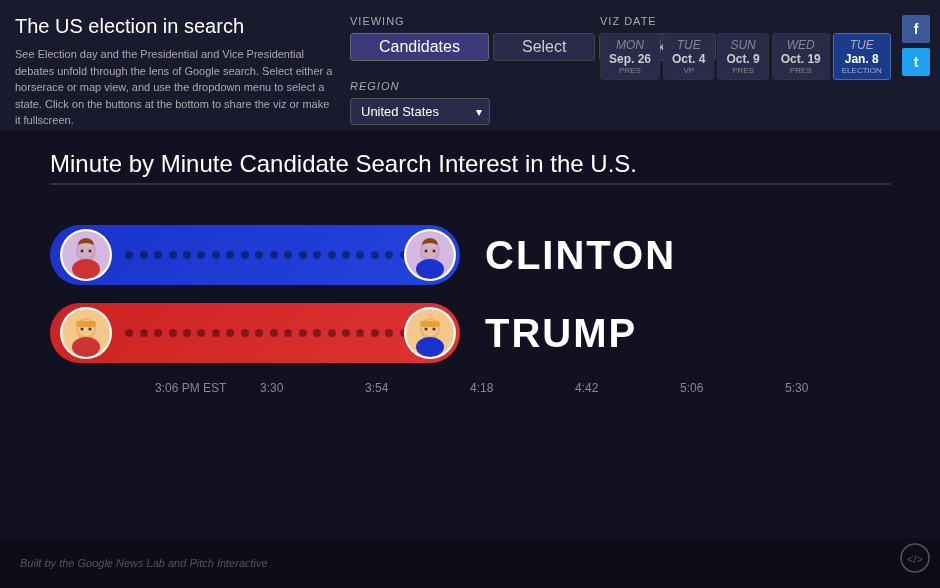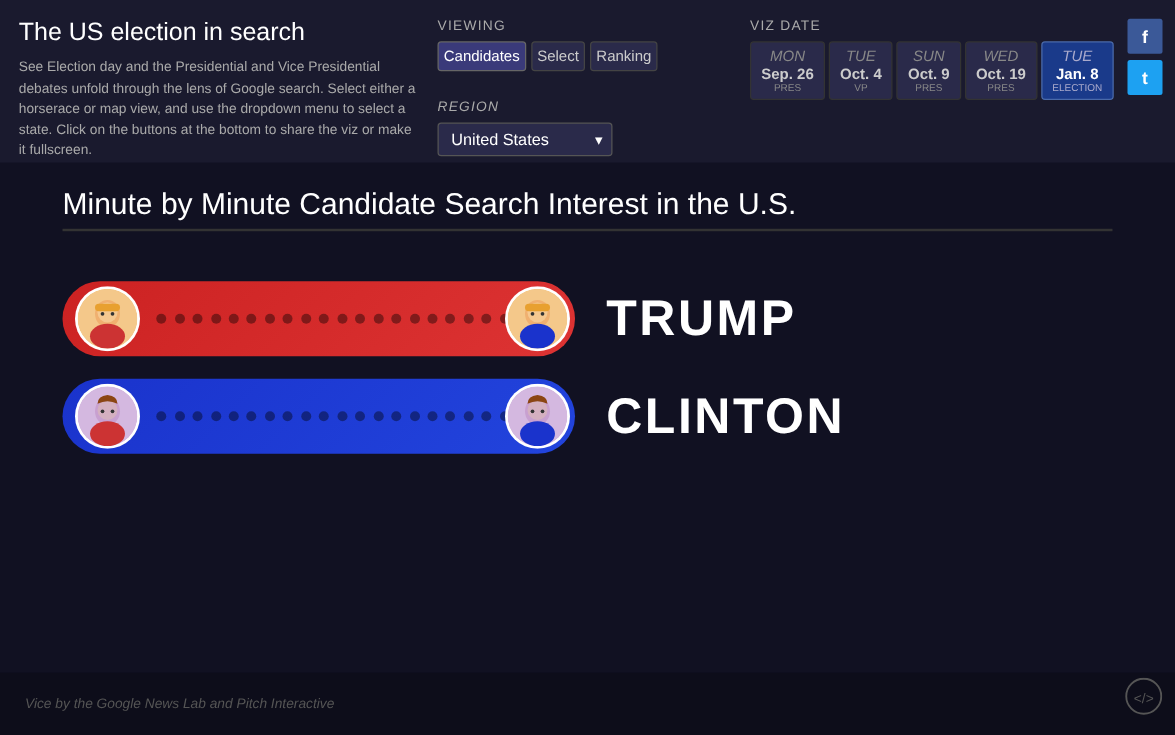--- a/index.html
+++ b/index.html
@@ -59,22 +59,22 @@
     }
     .btn-group {
       display: flex;
       gap: 4px;
       margin-bottom: 6px;
     }
     .btn {
       background: #2a2a4a;
       border: 1px solid #444;
       color: #ccc;
-      padding: 4px 4px;
-      font-size: 12px;
+      padding: 4px 28px;
+      font-size: 16px;
       cursor: pointer;
       border-radius: 3px;
     }
     .btn.active {
       background: #3a3a7a;
       border-color: #666;
       color: #fff;
     }
     .btn-row2 {
       display: flex;
@@ -441,20 +441,72 @@
 <div class="social">
   <button class="social-btn">f</button>
   <button class="social-btn twitter">t</button>
 </div>
 
 <div class="main-content">
   <div class="main-title">Minute by Minute Candidate Search Interest in the U.S.</div>
   <div class="title-underline"></div>
 
   <div class="candidate-row">
+    <div class="candidate-bar bar-blue">
+      <div class="avatar avatar-left">
+        <svg width="48" height="48" viewBox="0 0 48 48">
+          <circle cx="24" cy="24" r="24" fill="#d4b8e0"></circle>
+          <ellipse cx="24" cy="20" rx="10" ry="11" fill="#c8a0d0"></ellipse>
+          <ellipse cx="24" cy="38" rx="14" ry="10" fill="#cc3333"></ellipse>
+          <circle cx="24" cy="19" r="8" fill="#d4b0c0"></circle>
+          <path d="M16 14 Q24 10 32 14 Q32 8 24 7 Q16 8 16 14" fill="#8B4513"></path>
+          <circle cx="20" cy="20" r="1.5" fill="#333"></circle>
+          <circle cx="28" cy="20" r="1.5" fill="#333"></circle>
+        </svg>
+      </div>
+      <div class="dot-track" id="clinton-dots">
+          <div class="track-dot"></div>
+          <div class="track-dot"></div>
+          <div class="track-dot"></div>
+          <div class="track-dot"></div>
+          <div class="track-dot"></div>
+          <div class="track-dot"></div>
+          <div class="track-dot"></div>
+          <div class="track-dot"></div>
+          <div class="track-dot"></div>
+          <div class="track-dot"></div>
+          <div class="track-dot"></div>
+          <div class="track-dot"></div>
+          <div class="track-dot"></div>
+          <div class="track-dot"></div>
+          <div class="track-dot"></div>
+          <div class="track-dot"></div>
+          <div class="track-dot"></div>
+          <div class="track-dot"></div>
+          <div class="track-dot"></div>
+          <div class="track-dot"></div>
+          <div class="track-dot"></div>
+          <div class="track-dot"></div>
+        </div>
+      <div class="avatar avatar-right">
+        <svg width="48" height="48" viewBox="0 0 48 48">
+          <circle cx="24" cy="24" r="24" fill="#d4b8e0"></circle>
+          <ellipse cx="24" cy="20" rx="10" ry="11" fill="#c8a0d0"></ellipse>
+          <ellipse cx="24" cy="38" rx="14" ry="10" fill="#1a33cc"></ellipse>
+          <circle cx="24" cy="19" r="8" fill="#d4b0c0"></circle>
+          <path d="M16 14 Q24 10 32 14 Q32 8 24 7 Q16 8 16 14" fill="#8B4513"></path>
+          <circle cx="20" cy="20" r="1.5" fill="#333"></circle>
+          <circle cx="28" cy="20" r="1.5" fill="#333"></circle>
+        </svg>
+      </div>
+    </div>
+    <div class="candidate-name">CLINTON</div>
+  </div>
+
+  <div class="candidate-row">
     <div class="candidate-bar bar-red">
       <div class="avatar avatar-left">
         <svg width="48" height="48" viewBox="0 0 48 48">
           <circle cx="24" cy="24" r="24" fill="#f4c88a"></circle>
           <ellipse cx="24" cy="20" rx="10" ry="11" fill="#f0b070"></ellipse>
           <ellipse cx="24" cy="38" rx="14" ry="10" fill="#cc3333"></ellipse>
           <circle cx="24" cy="19" r="8" fill="#f5c890"></circle>
           <rect x="14" y="12" width="20" height="6" rx="3" fill="#e8a030"></rect>
           <circle cx="20" cy="20" r="1.5" fill="#333"></circle>
           <circle cx="28" cy="20" r="1.5" fill="#333"></circle>
@@ -492,76 +544,33 @@
           <circle cx="24" cy="19" r="8" fill="#f5c890"></circle>
           <rect x="14" y="12" width="20" height="6" rx="3" fill="#e8a030"></rect>
           <circle cx="20" cy="20" r="1.5" fill="#333"></circle>
           <circle cx="28" cy="20" r="1.5" fill="#333"></circle>
         </svg>
       </div>
     </div>
     <div class="candidate-name">TRUMP</div>
   </div>
 
-  <div class="candidate-row">
-    <div class="candidate-bar bar-blue">
-      <div class="avatar avatar-left">
-        <svg width="48" height="48" viewBox="0 0 48 48">
-          <circle cx="24" cy="24" r="24" fill="#d4b8e0"></circle>
-          <ellipse cx="24" cy="20" rx="10" ry="11" fill="#c8a0d0"></ellipse>
-          <ellipse cx="24" cy="38" rx="14" ry="10" fill="#cc3333"></ellipse>
-          <circle cx="24" cy="19" r="8" fill="#d4b0c0"></circle>
-          <path d="M16 14 Q24 10 32 14 Q32 8 24 7 Q16 8 16 14" fill="#8B4513"></path>
-          <circle cx="20" cy="20" r="1.5" fill="#333"></circle>
-          <circle cx="28" cy="20" r="1.5" fill="#333"></circle>
-        </svg>
-      </div>
-      <div class="dot-track" id="clinton-dots">
-          <div class="track-dot"></div>
-          <div class="track-dot"></div>
-          <div class="track-dot"></div>
-          <div class="track-dot"></div>
-          <div class="track-dot"></div>
-          <div class="track-dot"></div>
-          <div class="track-dot"></div>
-          <div class="track-dot"></div>
-          <div class="track-dot"></div>
-          <div class="track-dot"></div>
-          <div class="track-dot"></div>
-          <div class="track-dot"></div>
-          <div class="track-dot"></div>
-          <div class="track-dot"></div>
-          <div class="track-dot"></div>
-          <div class="track-dot"></div>
-          <div class="track-dot"></div>
-          <div class="track-dot"></div>
-          <div class="track-dot"></div>
-          <div class="track-dot"></div>
-          <div class="track-dot"></div>
-          <div class="track-dot"></div>
-        </div>
-      <div class="avatar avatar-right">
-        <svg width="48" height="48" viewBox="0 0 48 48">
-          <circle cx="24" cy="24" r="24" fill="#d4b8e0"></circle>
-          <ellipse cx="24" cy="20" rx="10" ry="11" fill="#c8a0d0"></ellipse>
-          <ellipse cx="24" cy="38" rx="14" ry="10" fill="#1a33cc"></ellipse>
-          <circle cx="24" cy="19" r="8" fill="#d4b0c0"></circle>
-          <path d="M16 14 Q24 10 32 14 Q32 8 24 7 Q16 8 16 14" fill="#8B4513"></path>
-          <circle cx="20" cy="20" r="1.5" fill="#333"></circle>
-          <circle cx="28" cy="20" r="1.5" fill="#333"></circle>
-        </svg>
-      </div>
+  <div class="time-axis" id="time-axis">
+      <span class="time-label">3:06 PM EST</span>
+      <span class="time-label">3:30</span>
+      <span class="time-label">3:54</span>
+      <span class="time-label">4:18</span>
+      <span class="time-label">4:42</span>
+      <span class="time-label">5:06</span>
+      <span class="time-label">5:30</span>
     </div>
-    <div class="candidate-name">CLINTON</div>
-  </div>
-
 </div>
 
 <div class="bottom-bar">
-  <div class="built-by">Vice by the Google News Lab and Pitch Interactive</div>
+  <div class="built-by">Built by the Google News Lab and Pitch Interactive</div>
 </div>
 
 <div class="code-icon">
   <svg width="30" height="30" viewBox="0 0 30 30">
     <circle cx="15" cy="15" r="14" stroke="#555" stroke-width="1.5" fill="none"></circle>
     <text x="15" y="20" text-anchor="middle" fill="#555" font-size="11">&lt;/&gt;</text>
   </svg>
 </div>
 
 </body></html>

